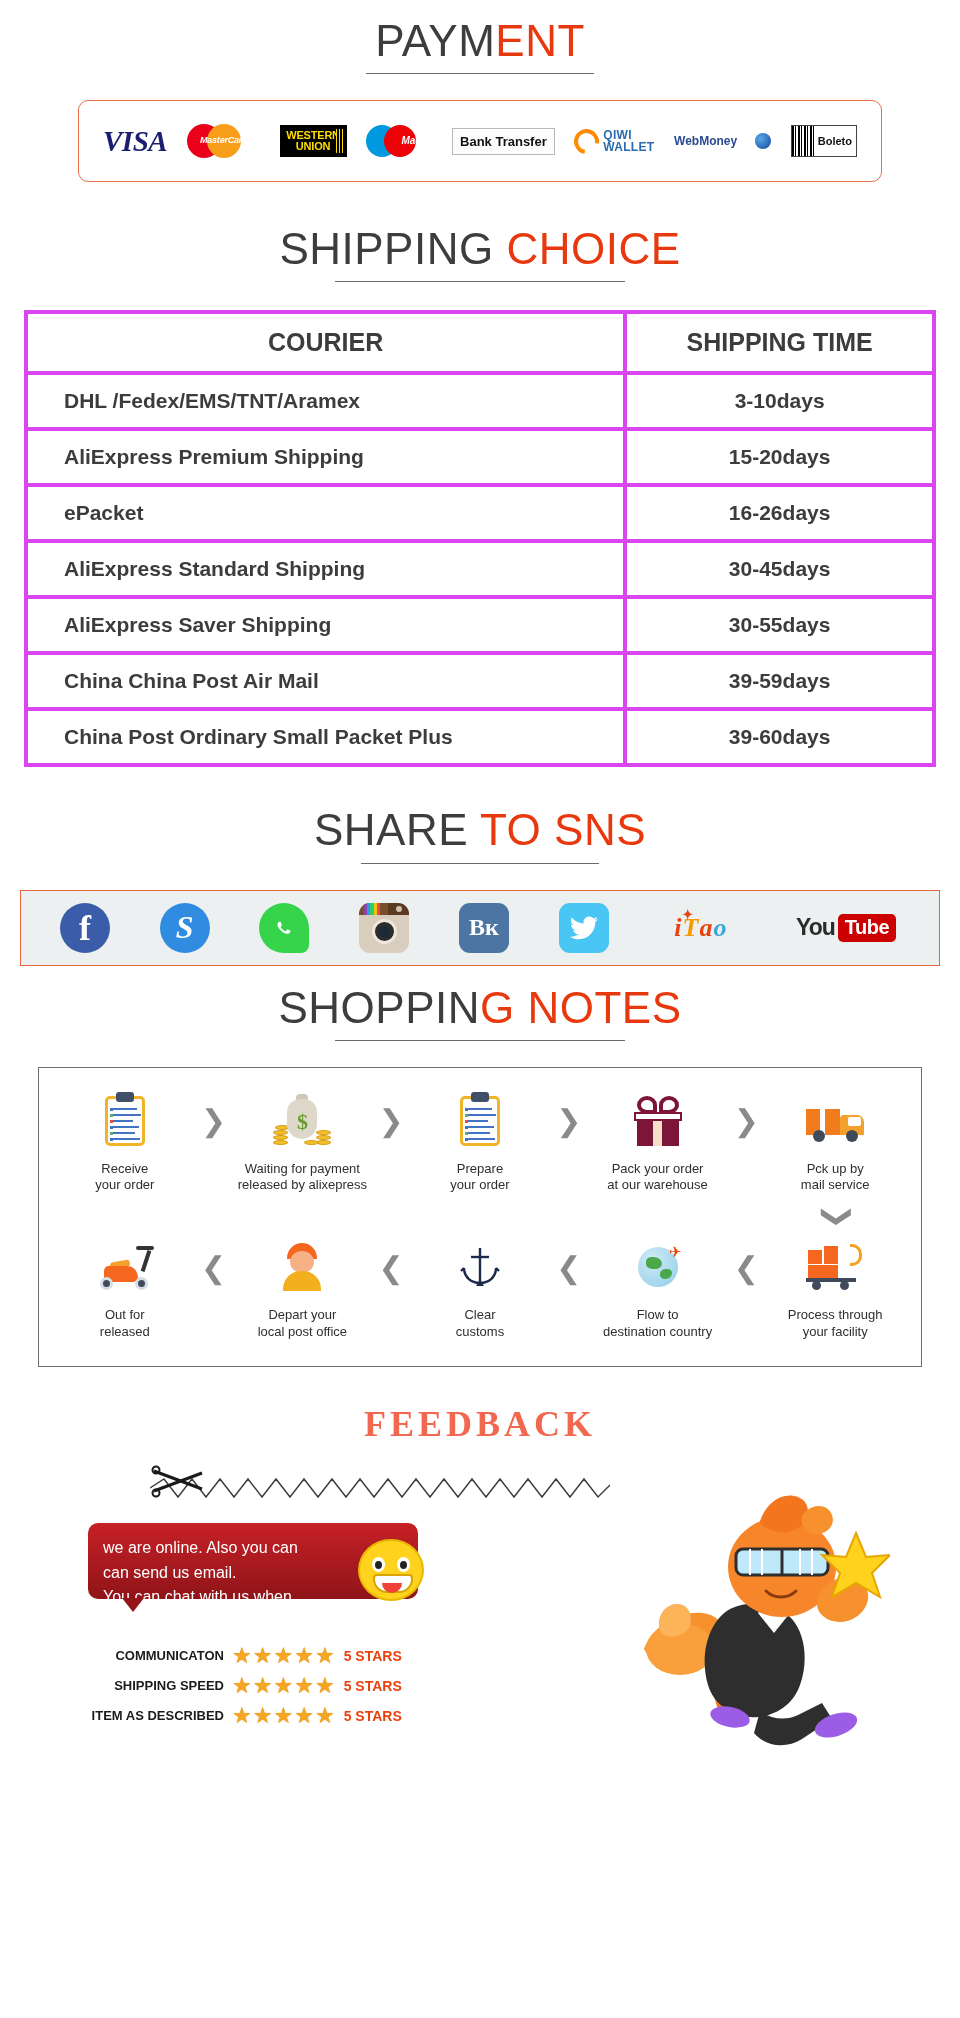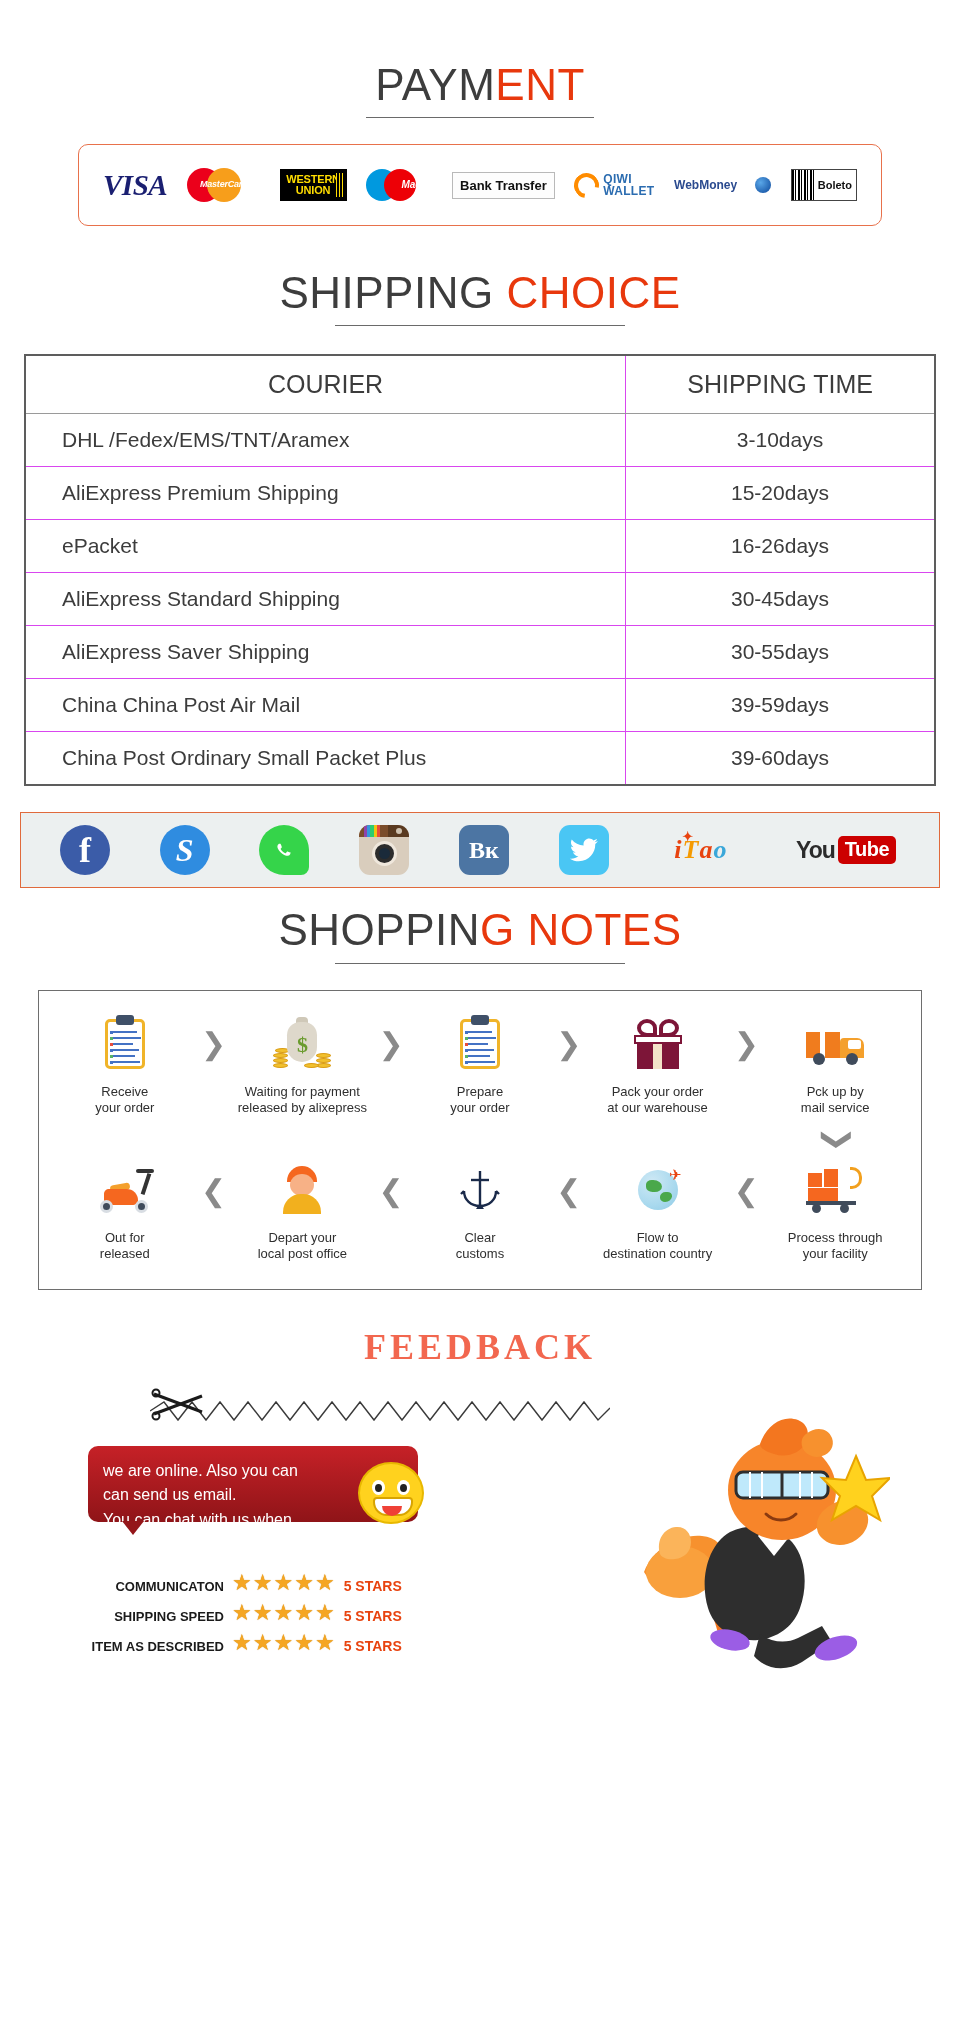--- a/index.html
+++ b/index.html
@@ -9,21 +9,20 @@
     font-family: "Liberation Sans", sans-serif;
     color: #3a3a3a;
     -webkit-font-smoothing: antialiased;
   }
   .page { width: 960px; position: relative; }
 
   
   .section-head {
     text-align: center;
     position: relative;
-    margin-top: 44px;
   }
   .section-head .htxt {
     display: inline-block;
     font-size: 44px;
     letter-spacing: 0.5px;
     font-weight: 400;
     line-height: 1.05;
     font-family: "Liberation Sans", sans-serif;
   }
   .section-head .hdark { color: #3d3d3d; }
@@ -113,22 +112,22 @@
   .lg-boleto .btxt { font-size: 11px; font-weight: bold; color: #111; padding: 9px 4px; }
 
   
   .ship-wrap { margin: 28px 24px 0 24px; }
   table.ship {
     width: 100%;
     border-collapse: collapse;
     border: 2px solid #5d5d5d;
   }
   table.ship th, table.ship td {
-    border: 1px solid #d946ef;
-    font-weight: 400;
+    border: 4px solid #d946ef;
+    font-weight: 700;
     color: #3c3c3c;
   }
   table.ship th {
     font-size: 25px;
     padding: 14px 0;
     text-align: center;
     border-bottom: 1px solid #9a9a9a;
   }
   table.ship td.courier {
     font-size: 21px;
@@ -347,21 +346,21 @@
   .emoji-face .eye .p { position: absolute; left: 3px; top: 4px; width: 7px; height: 8px;
     background: #222; border-radius: 50%; }
   .emoji-face .mouth { position: absolute; left: 13px; top: 33px; width: 40px; height: 19px;
     background: #fff; border-radius: 4px 4px 14px 14px; border: 2px solid #d8a400; }
   .emoji-face .tongue { position: absolute; left: 22px; top: 42px; width: 20px; height: 10px;
     background: #ef4136; border-radius: 0 0 10px 10px; }
 
   .mascot { position: absolute; right: 70px; top: 30px; width: 280px; height: 270px; }
 
   .ratings { position: absolute; left: 80px; top: 190px; width: 390px; }
-  .rating-row { display: flex; align-items: flex-end; height: 30px; }
+  .rating-row { display: flex; align-items: center; height: 30px; }
   .rating-label {
     width: 152px; text-align: right; padding-right: 8px;
     font-size: 13px; font-weight: bold; color: #1b1b1b;
     font-family: "Liberation Sans", sans-serif;
   }
   .rating-stars { display: flex; gap: 1px; }
   .star5 { font-size: 22px; color: #f5a623; line-height: 22px;
     text-shadow: 0 0 1px #c47d00; }
   .rating-value { margin-left: 9px; font-size: 14px; font-weight: bold; color: #e8430f; }
 </style>
@@ -469,20 +468,26 @@
           <td class="time">39-59days</td>
         </tr>
         <tr>
           <td class="courier">China Post Ordinary Small Packet Plus</td>
           <td class="time">39-60days</td>
         </tr>
       </tbody>
     </table>
   </div>
 
+  <div class="section-head head-sns" style="margin-top:40px;">
+    <div class="htxt">
+      <span class="hdark">SHARE</span><span class="hred"> TO SNS</span>
+    </div>
+    <div class="hrule"></div>
+  </div>
 
   <div class="sns-band">
     <a class="sns-ico">
       <span class="ic-fb">f</span>
     </a>
     <a class="sns-ico">
       <span class="ic-skype">S</span>
     </a>
     <a class="sns-ico">
       <span class="ic-wa">

